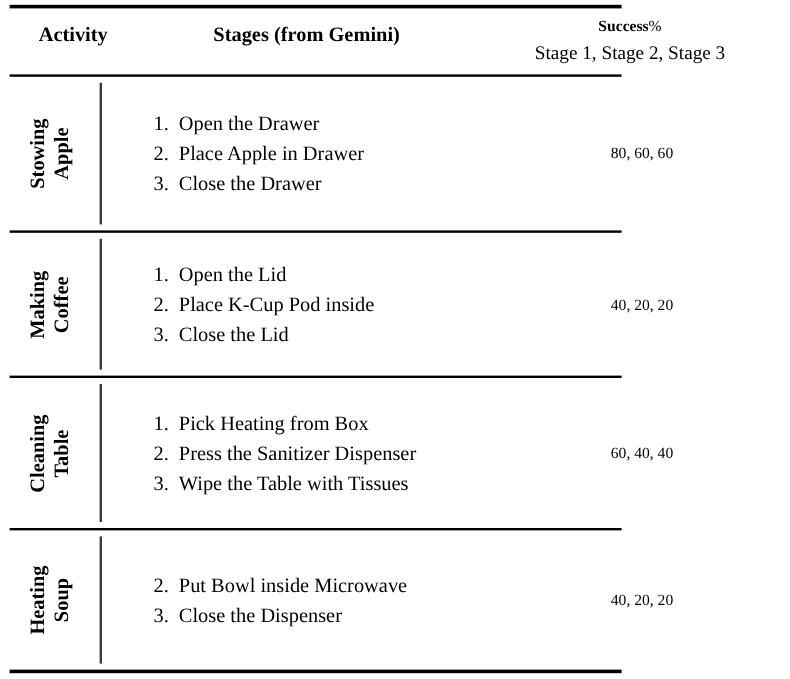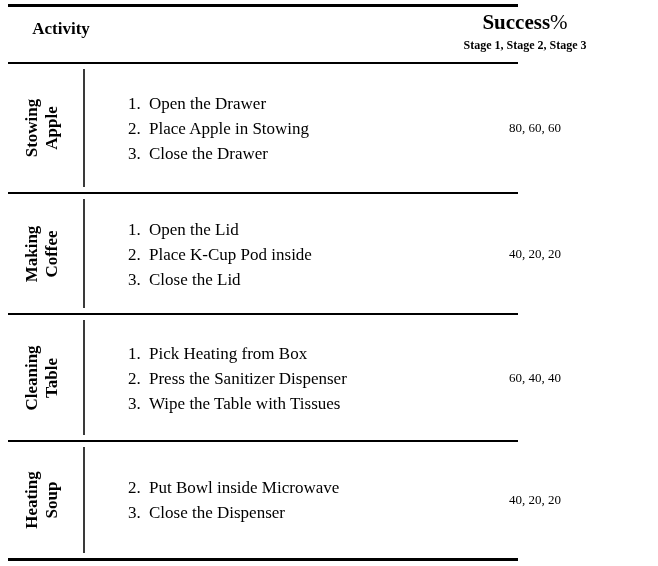--- a/index.html
+++ b/index.html
@@ -64,31 +64,31 @@
     font-size: 17px;
   }
   .h-success {
     position: absolute;
     left: 400px;
     top: 3px;
     width: 250px;
     text-align: center;
   }
   .h-success-line1 {
-    font-size: 21px;
+    font-size: 13px;
     font-weight: bold;
     line-height: 24px;
     white-space: nowrap;
   }
   .h-success-line1 .pct {
     font-weight: normal;
   }
   .h-success-line2 {
-    font-size: 12px;
-    font-weight: bold;
+    font-size: 16px;
+    font-weight: normal;
     line-height: 22px;
     white-space: nowrap;
   }
 
   
   .row {
     position: absolute;
     left: 0;
     width: 658px;
   }
@@ -176,40 +176,41 @@
 </style>
 </head>
 <body>
 
 <div class="table-wrap">
 
   <div class="rule rule-top"></div>
 
   <div class="header">
     <div class="h-activity">Activity</div>
+    <div class="h-stages">Stages (from Gemini)</div>
     <div class="h-success">
       <div class="h-success-line1"><span>Success</span><span class="pct">%</span></div>
       <div class="h-success-line2">Stage 1, Stage 2, Stage 3</div>
     </div>
   </div>
 
   <div class="rule rule-header"></div>
 
   <div class="row row-1">
     <div class="activity-cell">
       <div class="activity-rot">
         <span class="l1">Stowing</span>
         <span class="l2">Apple</span>
       </div>
     </div>
     <div class="vdiv"></div>
     <div class="stages-cell">
       <div class="stages-list">
         <div class="stage-line"><span class="num">1.</span><span>Open the Drawer</span></div>
-        <div class="stage-line"><span class="num">2.</span><span>Place Apple in Stowing</span></div>
+        <div class="stage-line"><span class="num">2.</span><span>Place Apple in Drawer</span></div>
         <div class="stage-line"><span class="num">3.</span><span>Close the Drawer</span></div>
       </div>
     </div>
     <div class="success-cell">
       <div class="success-val">80, 60, 60</div>
     </div>
   </div>
 
   <div class="rule rule-r1"></div>
 

